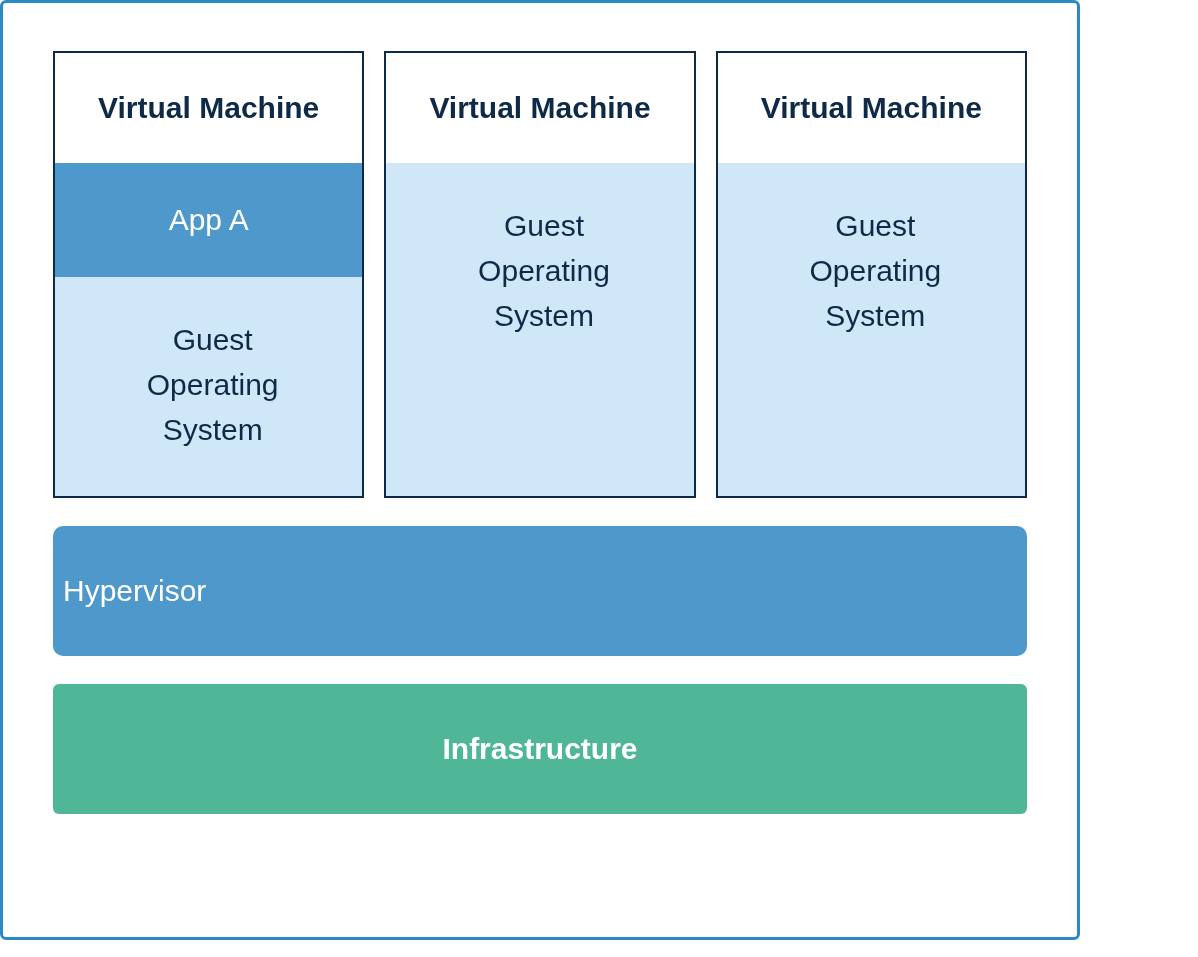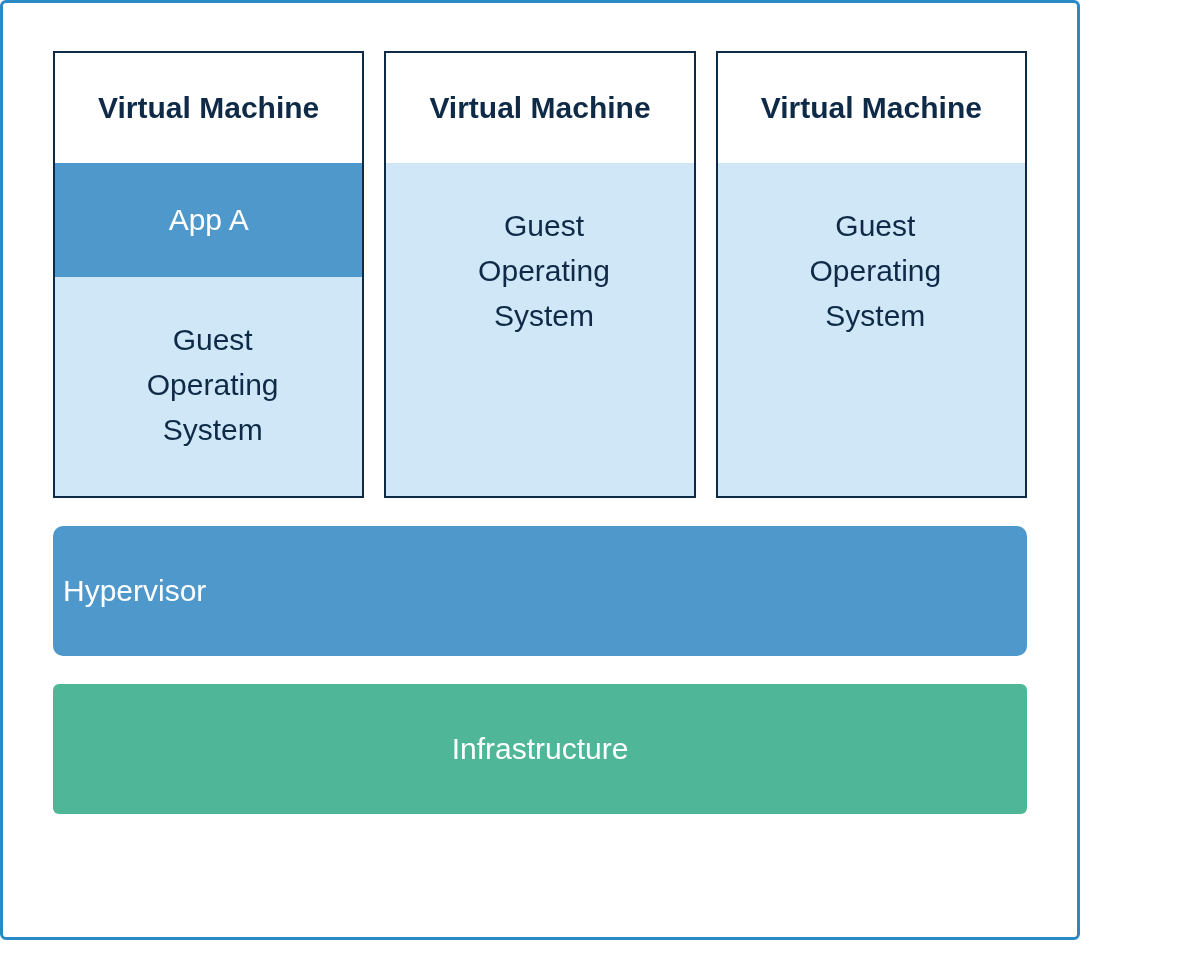--- a/index.html
+++ b/index.html
@@ -80,21 +80,21 @@
       color: #ffffff;
       margin-bottom: 28px;
     }
     
     .infrastructure-layer {
       background: #4fb797;
       border-radius: 6px;
       padding: 48px 10px;
       text-align: center;
       font-size: 30px;
-      font-weight: 400;
+      font-weight: 700;
       color: #ffffff;
     }
     
     .guest-line {
       display: block;
     }
   </style>
 </head>
 <body>
 

